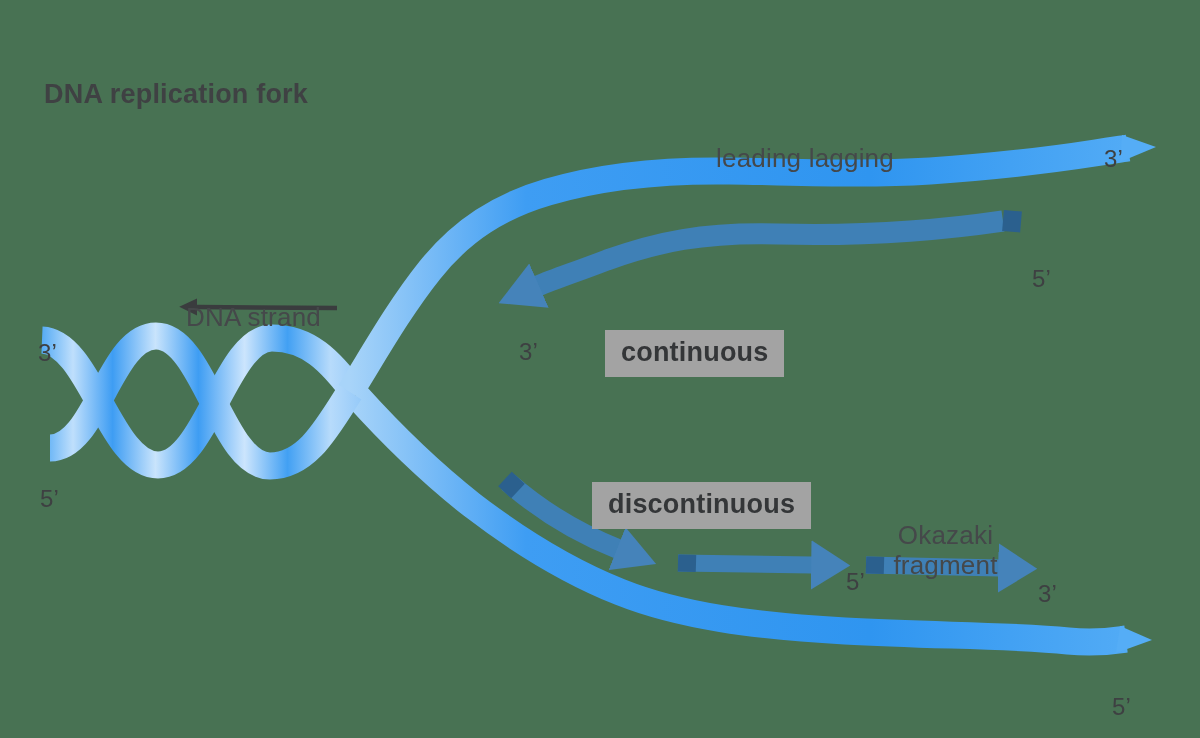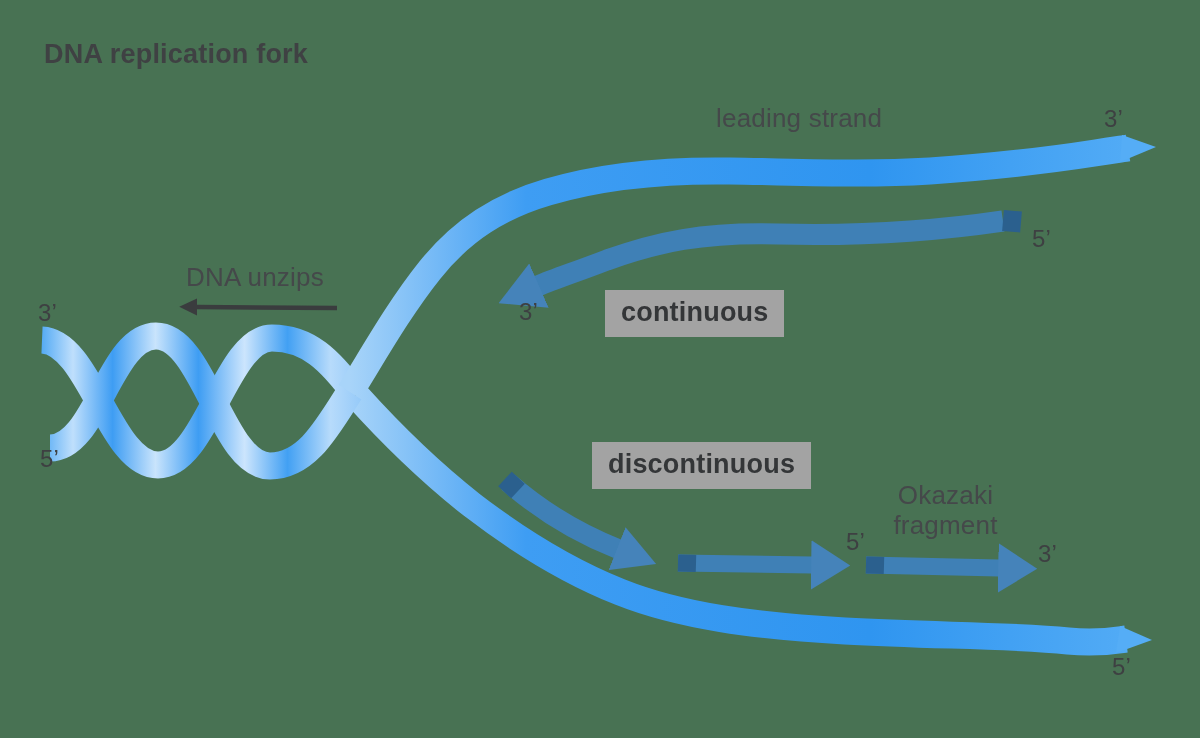--- a/index.html
+++ b/index.html
@@ -11,20 +11,21 @@
   }
   .stage{position:relative;width:1200px;height:738px;}
   .stage svg{position:absolute;left:0;top:0;}
   .lbl{
     position:absolute;
     color:#45484a;
     font-size:26px;
     letter-spacing:0.2px;
     white-space:nowrap;
     line-height:1.1;
+    margin-top:40px;
   }
   .title{
     left:44px;top:40px;
     font-size:27px;font-weight:700;color:#3f4143;
   }
   .prime{font-size:24px;color:#3e4042;}
   .boxlbl{
     background:#a3a3a3;
     font-weight:700;color:#343638;
     font-size:27px;
@@ -104,22 +105,22 @@
 
     <path d="M 678 563 L 812 565" fill="none" stroke="#3F80B6" stroke-width="17" marker-end="url(#arrowBlueSm)"></path>
     <path d="M 678 563 L 696 563.5" fill="none" stroke="#2B608E" stroke-width="17"></path>
 
     <path d="M 866 565 L 999 568" fill="none" stroke="#3F80B6" stroke-width="17" marker-end="url(#arrowBlueSm)"></path>
     <path d="M 866 565 L 884 565.5" fill="none" stroke="#2B608E" stroke-width="17"></path>
   </svg>
 
   <div class="lbl title">DNA replication fork</div>
 
-  <div class="lbl lead-lbl">leading strand</div>
-  <div class="lbl unzip-lbl">DNA unzips</div>
+  <div class="lbl lead-lbl">leading lagging</div>
+  <div class="lbl unzip-lbl">DNA strand</div>
 
   <div class="lbl boxlbl box-continuous">continuous</div>
   <div class="lbl okazaki">
     <span>Okazaki</span><br>
     <span>fragment</span>
   </div>
 
   <div class="lbl boxlbl box-discontinuous">discontinuous</div>
 
   <div class="lbl prime p-helix3">3’</div>

